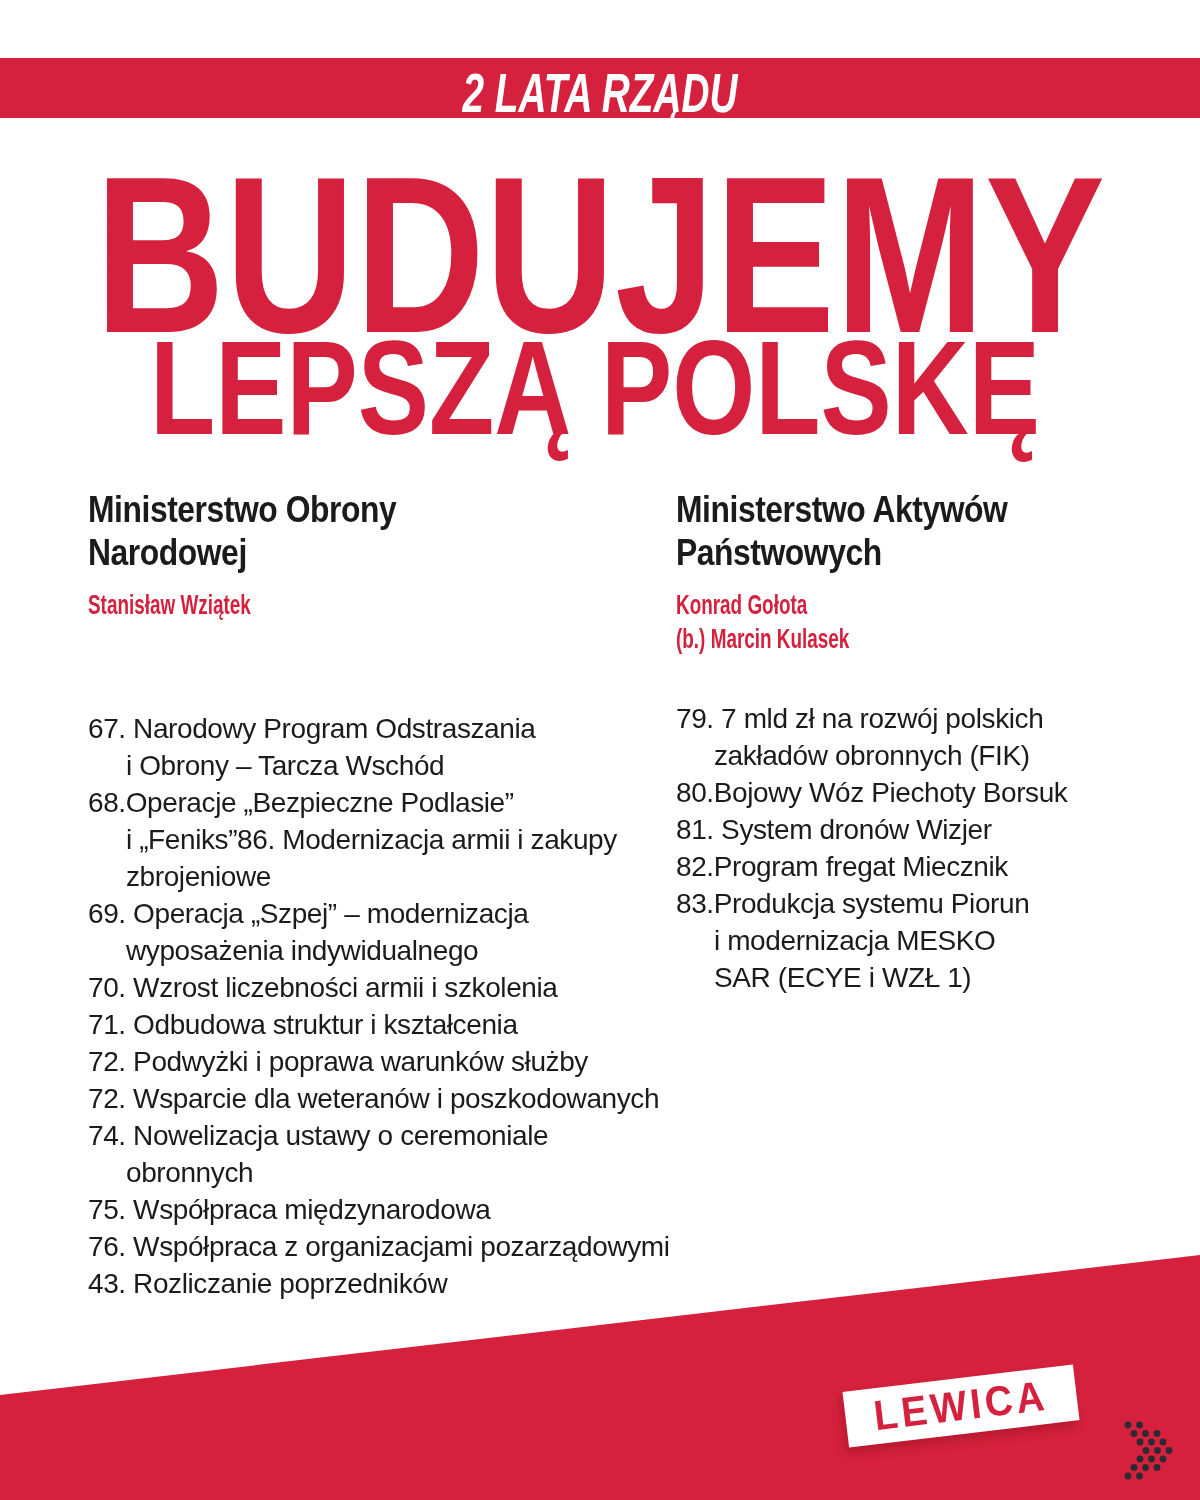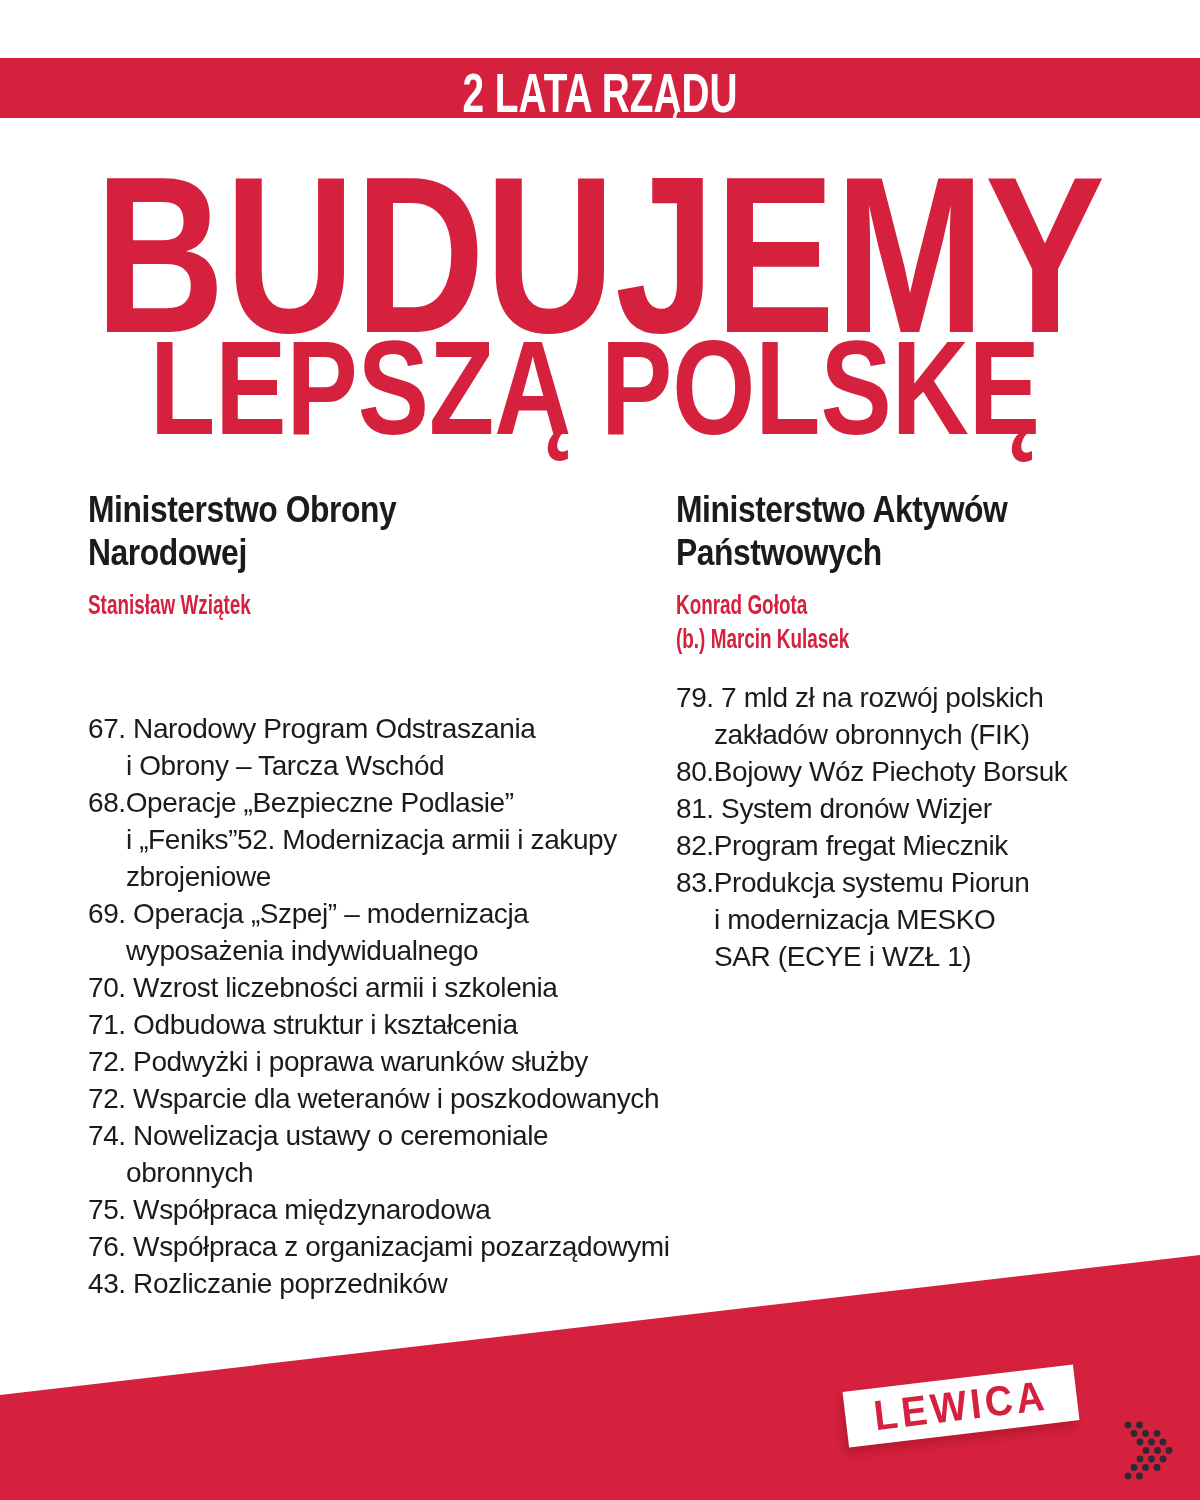--- a/index.html
+++ b/index.html
@@ -11,40 +11,41 @@
   *{margin:0;padding:0;box-sizing:border-box;}
   body{background:#e9e9e9;font-family:"Liberation Sans",sans-serif;}
   .page{
     position:relative;width:1200px;height:1500px;margin:0 auto;
     background:var(--white);overflow:hidden;
   }
   
   .top-banner{
     position:absolute;left:0;top:58px;width:1200px;height:60px;
     background:var(--red);
+    font-style:italic;
   }
   
   .hero-svg{position:absolute;left:0;top:0;width:1200px;height:470px;}
   
   .col{position:absolute;top:488px;}
   .col.left{left:88px;width:575px;}
   .col.right{left:676px;width:510px;}
   .ministry{
     font-size:37px;font-weight:bold;line-height:43px;color:var(--black);
     white-space:pre-line;letter-spacing:-0.5px;
     transform:scaleX(0.86);transform-origin:0 0;width:116%;
   }
   .minister{
     margin-top:14px;font-size:27px;font-weight:bold;line-height:34px;
     color:var(--red);white-space:pre-line;
     transform:scaleX(0.70);transform-origin:0 0;width:143%;
   }
   .list{position:absolute;color:var(--black);font-size:28px;line-height:37px;}
   .list.left-list{left:88px;top:662px;width:580px;margin-top:48px;}
-  .list.right-list{left:676px;top:679px;width:520px;}
+  .list.right-list{left:676px;top:700px;width:520px;}
   .list .ln{white-space:pre;letter-spacing:-0.4px;}
   .list .ln.cont{padding-left:38px;}
   
   .footer-band{
     position:absolute;left:0;top:1240px;width:1200px;height:260px;
     background:var(--red);
     clip-path:polygon(0 155px,1200px 15px,1200px 260px,0 260px);
   }
   .lewica-logo{
     position:absolute;left:845px;top:1378px;width:232px;height:56px;
@@ -87,21 +88,21 @@
     <div class="minister">Stanisław Wziątek</div>
   </div>
 
   <div class="list left-list">
       <div class="item">
         <div class="ln">67. Narodowy Program Odstraszania</div>
         <div class="ln cont">i Obrony – Tarcza Wschód</div>
       </div>
       <div class="item">
         <div class="ln">68.Operacje „Bezpieczne Podlasie”</div>
-        <div class="ln cont">i „Feniks”52. Modernizacja armii i zakupy</div>
+        <div class="ln cont">i „Feniks”86. Modernizacja armii i zakupy</div>
         <div class="ln cont">zbrojeniowe</div>
       </div>
       <div class="item">
         <div class="ln">69. Operacja „Szpej” – modernizacja</div>
         <div class="ln cont">wyposażenia indywidualnego</div>
       </div>
       <div class="item">
         <div class="ln">70. Wzrost liczebności armii i szkolenia</div>
       </div>
       <div class="item">

